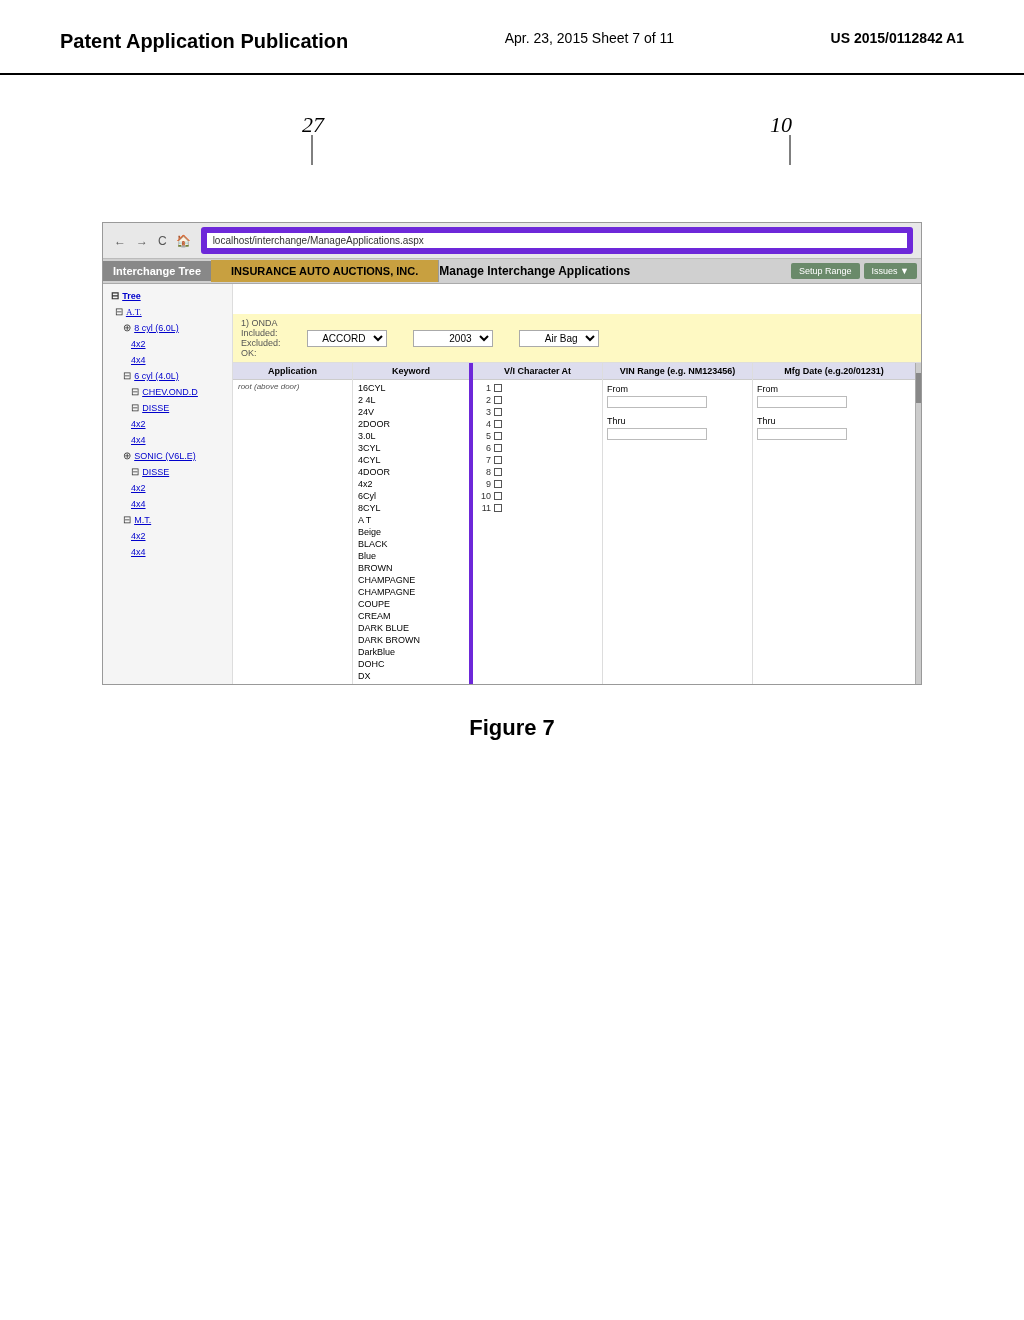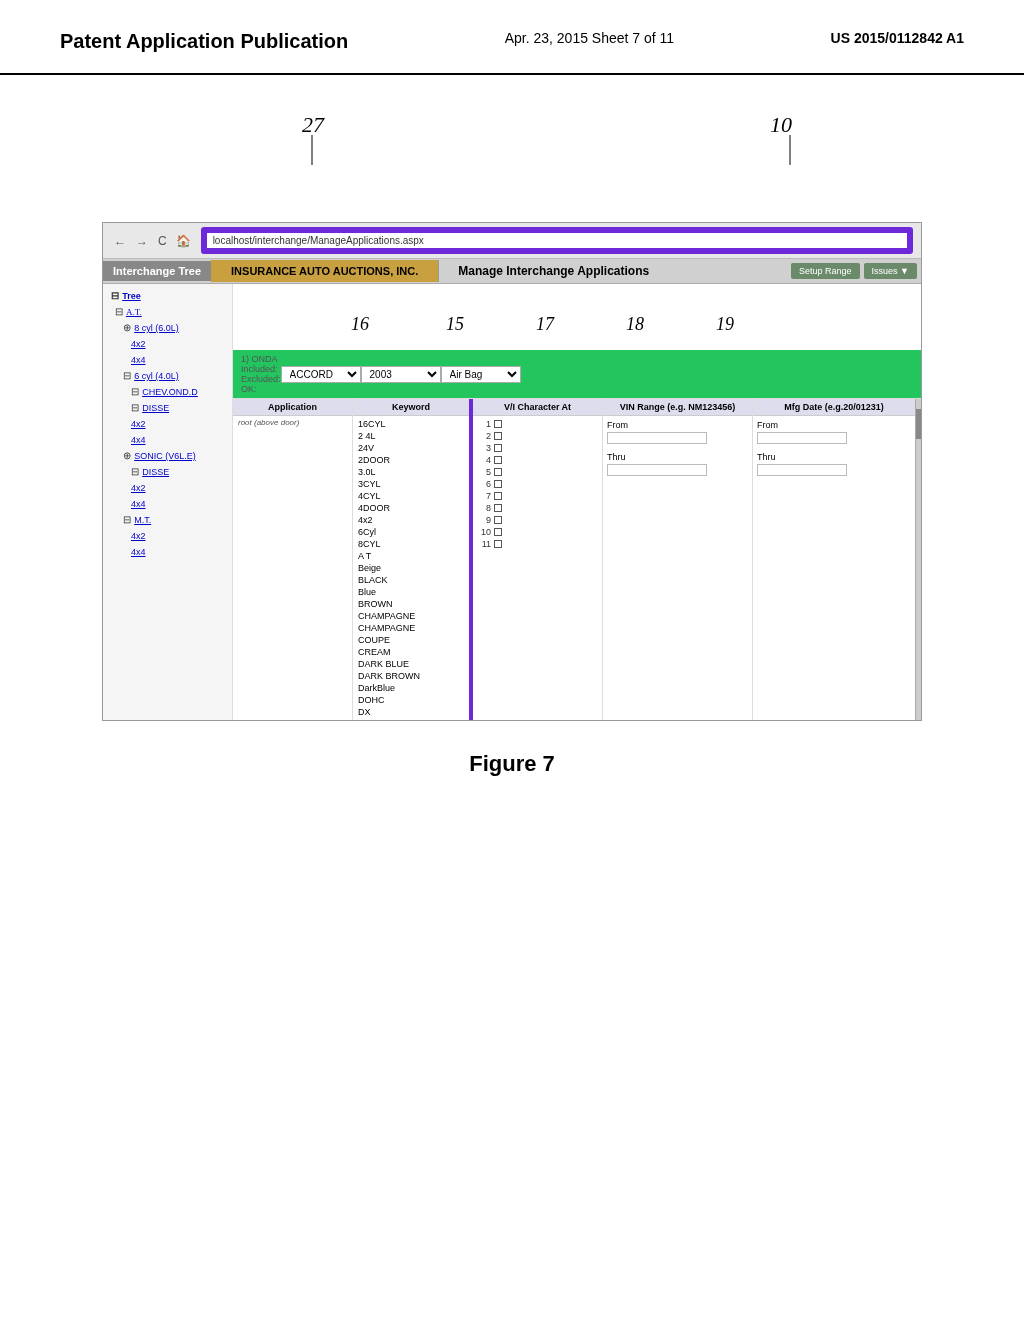--- a/index.html
+++ b/index.html
@@ -110,21 +110,21 @@
       background: #c8a040;
       color: #000;
       font-size: 11px;
       font-weight: bold;
       padding: 5px 20px;
       text-transform: uppercase;
       border-right: 1px solid #999;
     }
     .manage-title {
       flex: 1;
-      padding: 4px 19px;
+      padding: 4px 0;
       font-size: 12px;
       font-weight: bold;
       color: #000;
     }
     .action-buttons {
       display: flex;
       gap: 4px;
       padding: 4px;
     }
     .action-btn {
@@ -179,42 +179,42 @@
       display: flex;
       flex-direction: column;
     }
 
     
     .filter-bar {
       display: flex;
       align-items: center;
       padding: 4px 8px;
       border-bottom: 1px solid #ddd;
-      background: #22c55e;
+      background: #fef9c3;
       font-size: 10px;
-      gap: 0;
+      gap: 26px;
       position: relative;
-      margin-top: 36px;
     }
     .filter-group {
       display: flex;
       flex-direction: column;
       font-size: 9px;
       position: relative;
     }
     .filter-label {
       color: #555;
       font-size: 9px;
     }
     .filter-select {
       border: 1px solid #aaa;
       padding: 1px 4px;
       font-size: 10px;
       background: #fff;
       min-width: 80px;
+      text-align: right;
     }
 
     
     .table-container {
       display: flex;
       flex: 1;
       font-size: 10px;
     }
 
     

